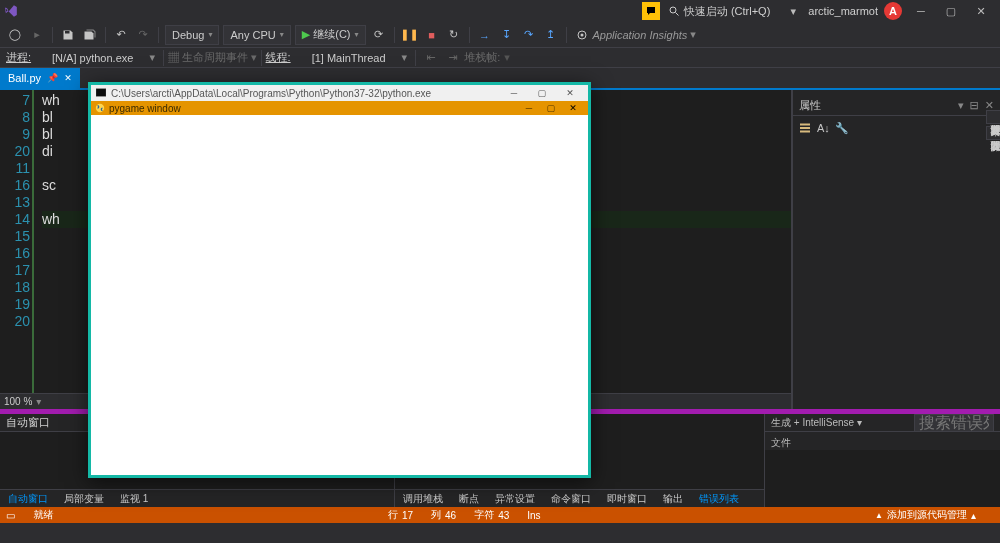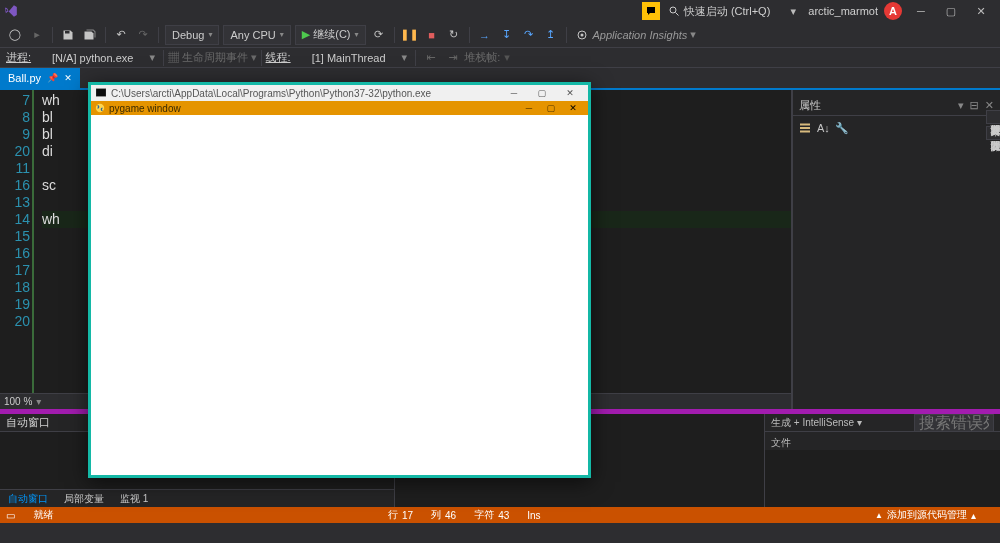--- a/index.html
+++ b/index.html
@@ -280,20 +280,29 @@
     </div>
     <div class="bp-body"></div>
     <div class="bp-tabs">
       <span class="bp-tab active">自动窗口</span>
       <span class="bp-tab">局部变量</span>
       <span class="bp-tab">监视 1</span>
     </div>
   </div>
   <div class="bp-mid">
     <div class="bp-body"></div>
+    <div class="bp-tabs">
+      <span class="bp-tab">调用堆栈</span>
+      <span class="bp-tab">断点</span>
+      <span class="bp-tab">异常设置</span>
+      <span class="bp-tab">命令窗口</span>
+      <span class="bp-tab">即时窗口</span>
+      <span class="bp-tab">输出</span>
+      <span class="bp-tab errlink">错误列表</span>
+    </div>
   </div>
   <div class="bp-right">
     <div class="bp-toolbar">
       <span><span>生成 + IntelliSense</span> ▾</span>
       <span style="flex:1"></span>
       <input style="background: rgb(51, 51, 55); border: 1px solid rgb(63, 63, 70); color: rgb(204, 204, 204); height: 14px; font-size: 16px; padding: 8px 4px; width: 80px;" placeholder="搜索错误列表">
     </div>
     <div class="bp-toolbar" style="border-bottom:none;align-items:flex-end;">
       <span>文件</span>
     </div>

